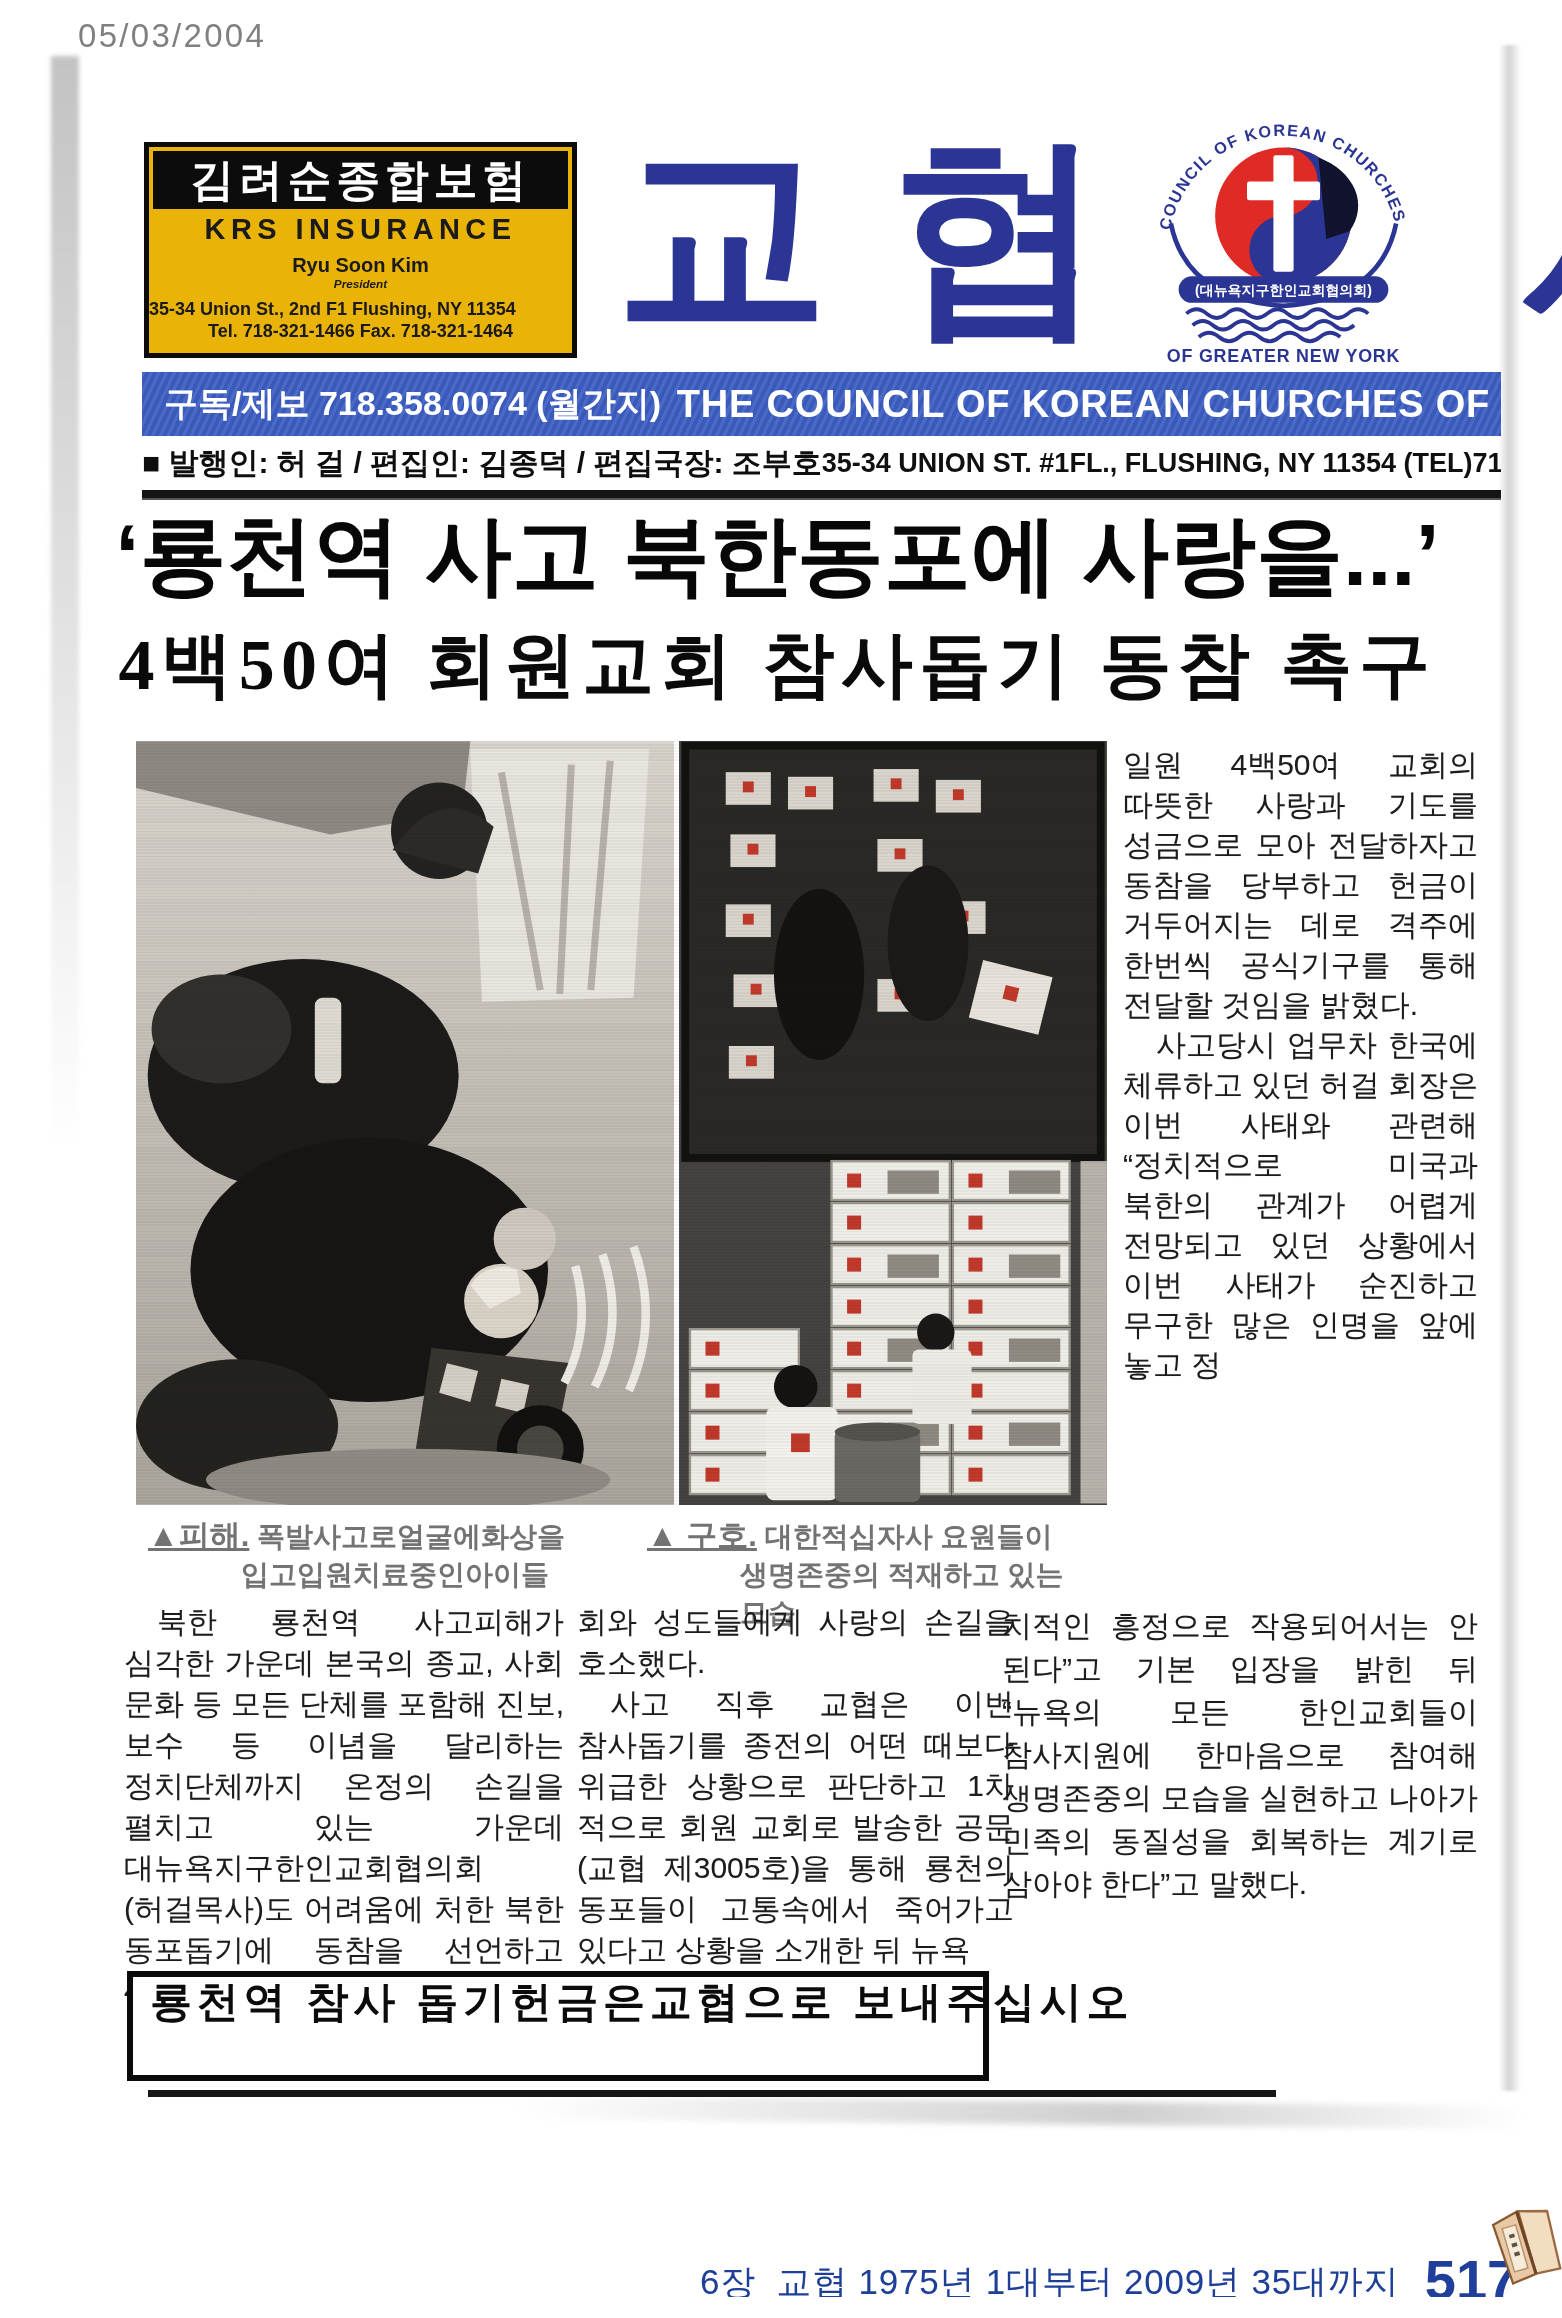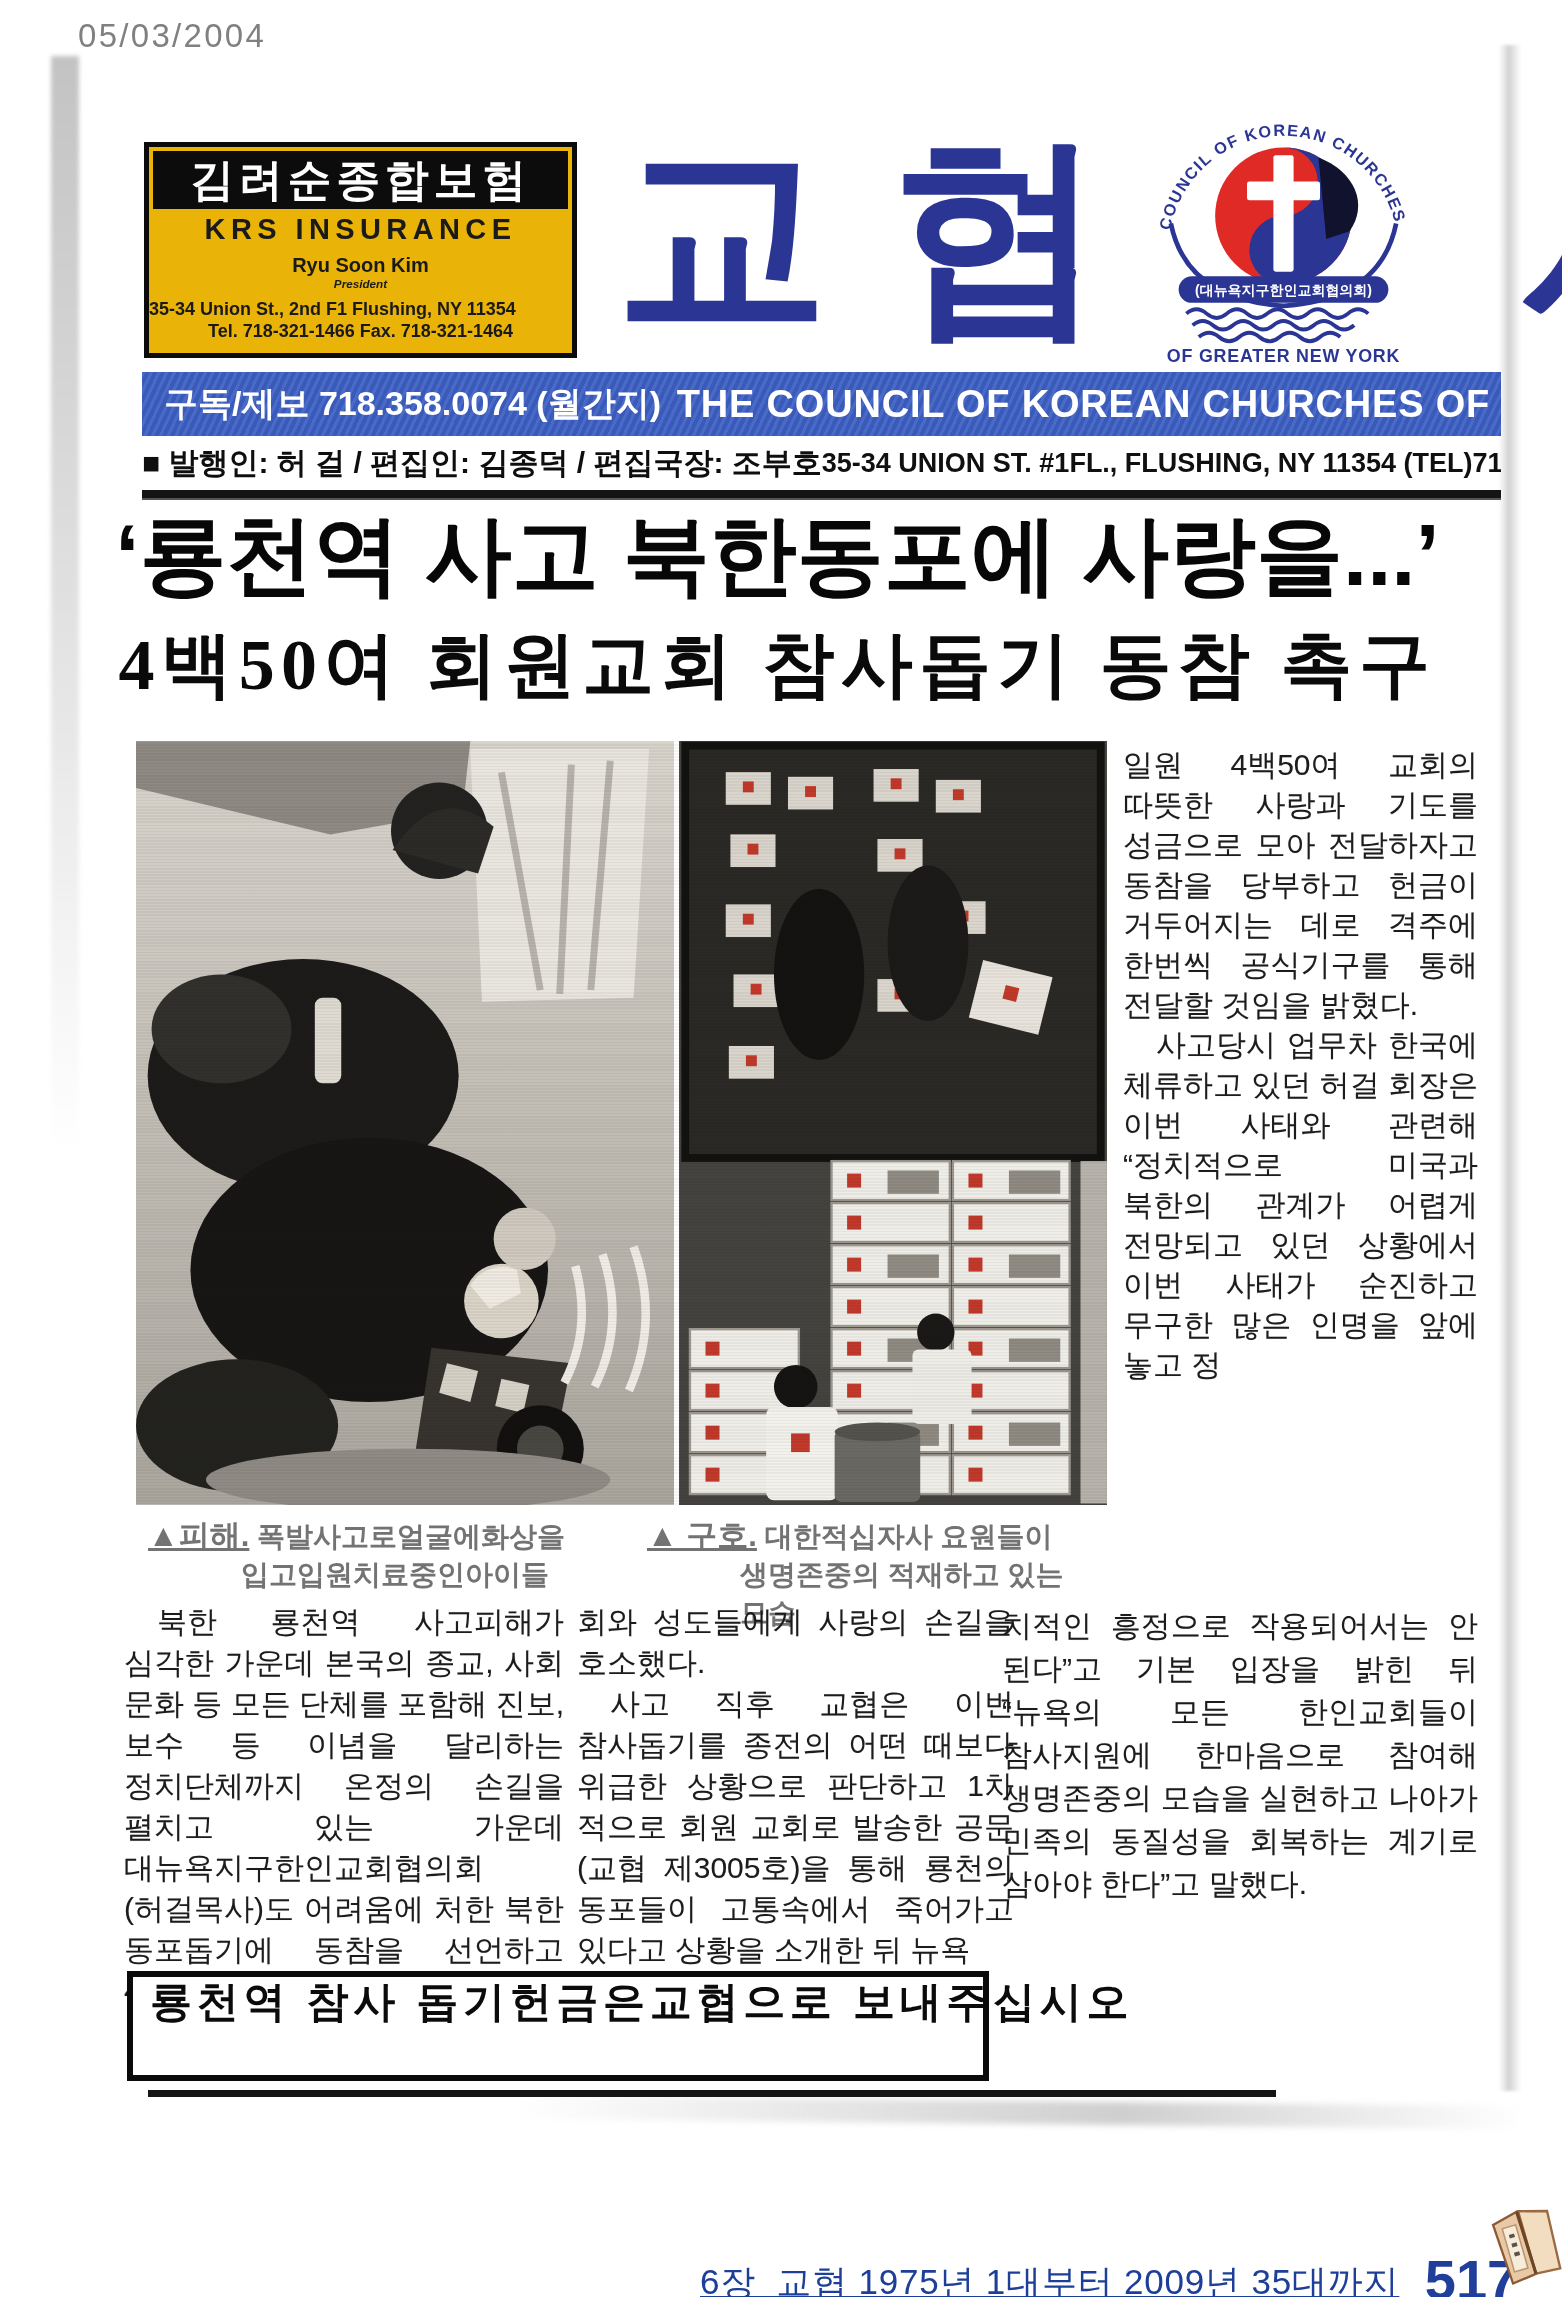--- a/index.html
+++ b/index.html
@@ -84,21 +84,21 @@
            display:flex;background:#fff;}
   .don-kr{flex:0 0 498px;display:flex;flex-direction:row;justify-content:center;padding-left:17px;
           font-weight:900;font-size:42px;line-height:49px;letter-spacing:4.7px;color:#0b0b0b;white-space:nowrap;}
   .don-en{flex:1;background:#0b0b0b;color:#fff;display:flex;align-items:center;justify-content:center;overflow:hidden;}
   .don-en span{display:inline-block;transform:scaleX(.84);font-family:"Liberation Serif","DejaVu Serif",serif;
           font-weight:700;font-size:45px;letter-spacing:0.8px;white-space:nowrap;}
   .bottom-rule{left:148px;top:2090px;width:1128px;height:7px;background:#161616;}
 
   
   .footer{left:700px;top:2247px;width:786px;text-align:right;white-space:nowrap;}
-  .footer .chapter{color:#1d3f99;font-size:35px;font-weight:500;letter-spacing:0.8px;text-decoration:underline;}
+  .footer .chapter{color:#1d3f99;font-size:35px;font-weight:500;letter-spacing:0.8px;}
   .footer .pnum{color:#203f9a;font-size:56px;font-weight:900;margin-left:22px;vertical-align:-4.7px;}
   .book-icon{left:1495px;top:2208px;width:65px;height:72px;transform:rotate(-16deg);}
 </style>
 </head>
 <body>
 
 <div class="page">
 
   <div class="abs shadow-top"></div>
   <div class="abs shadow-left"></div>

